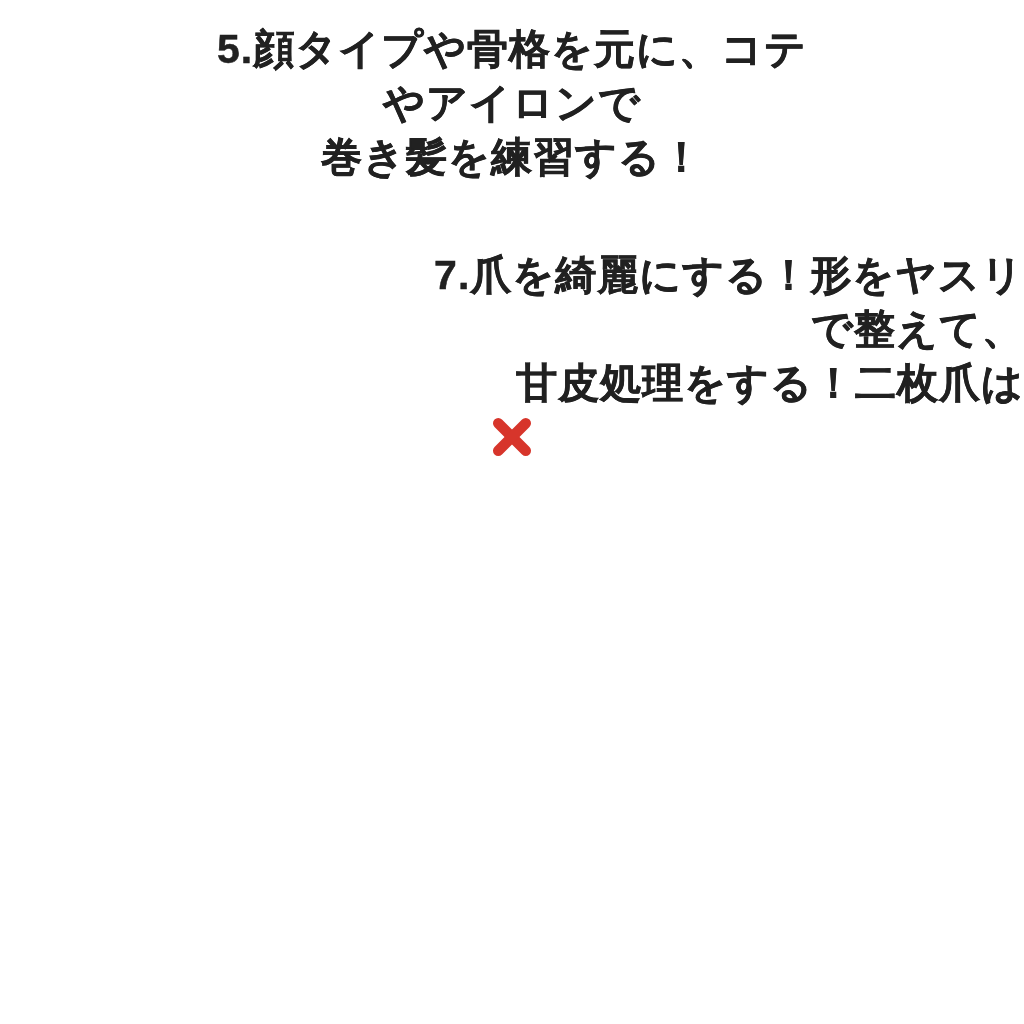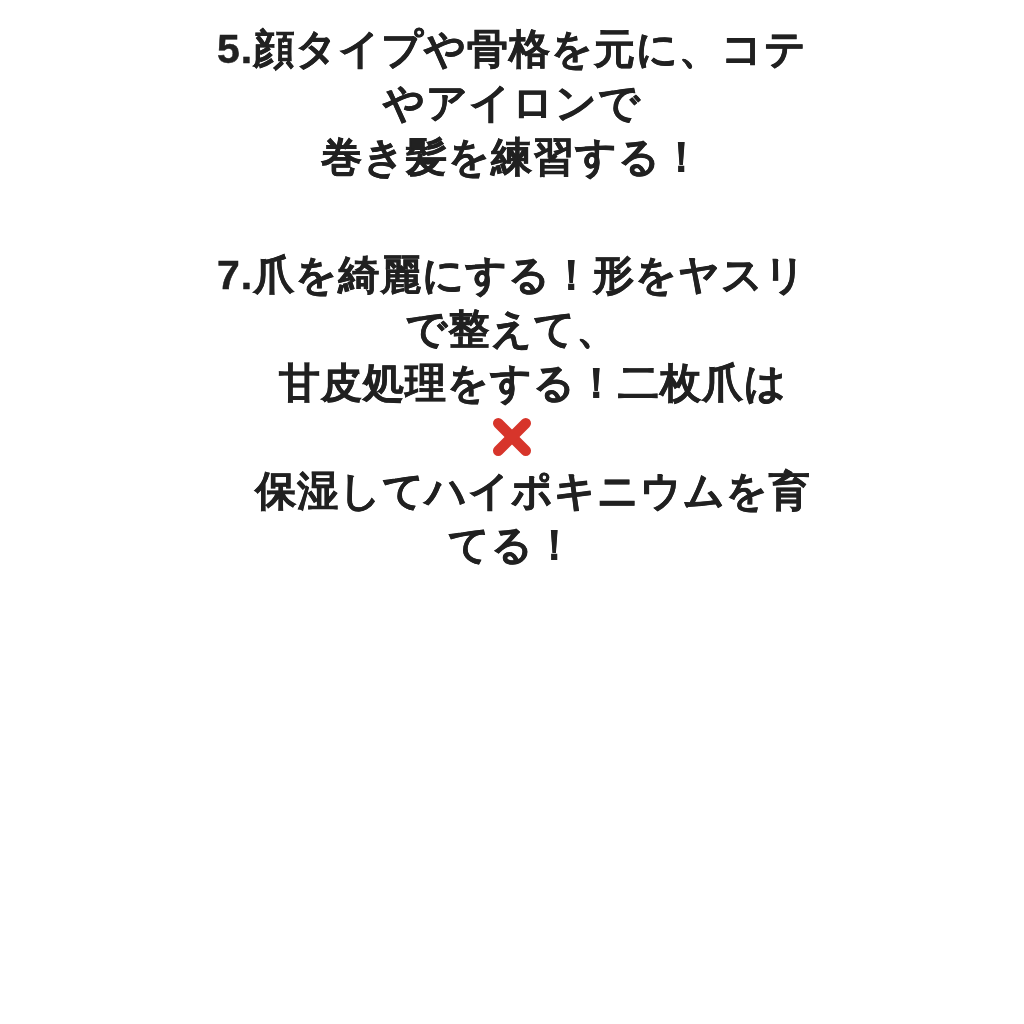--- a/index.html
+++ b/index.html
@@ -25,20 +25,21 @@
     white-space: pre-line;
     font-size: 41px;
     line-height: 54px;
     font-weight: 700;
     color: #212121;
     letter-spacing: 1px;
     -webkit-text-stroke: 0.5px #212121;
   }
   .tip.no-gap {
     margin-bottom: 0;
+    text-align: right;
   }
   .cross-row {
     height: 54px;
     display: flex;
     align-items: center;
     justify-content: center;
     margin: 0;
   }
   .cross-row svg {
     display: block;
@@ -60,16 +61,14 @@
 で整えて、
 　甘皮処理をする！二枚爪は</p>
 
   <div class="cross-row">
     <svg viewBox="0 0 48 48" aria-hidden="true">
       <line x1="9" y1="9" x2="39" y2="39" stroke-width="11.5" stroke-linecap="round" stroke="#d7352b"></line>
       <line x1="39" y1="9" x2="9" y2="39" stroke-width="11.5" stroke-linecap="round" stroke="#d7352b"></line>
     </svg>
   </div>
 
-  <p class="tip no-gap">　保湿してハイポキニウムを育
-てる！</p>
 
 </div>
 
 </body></html>

